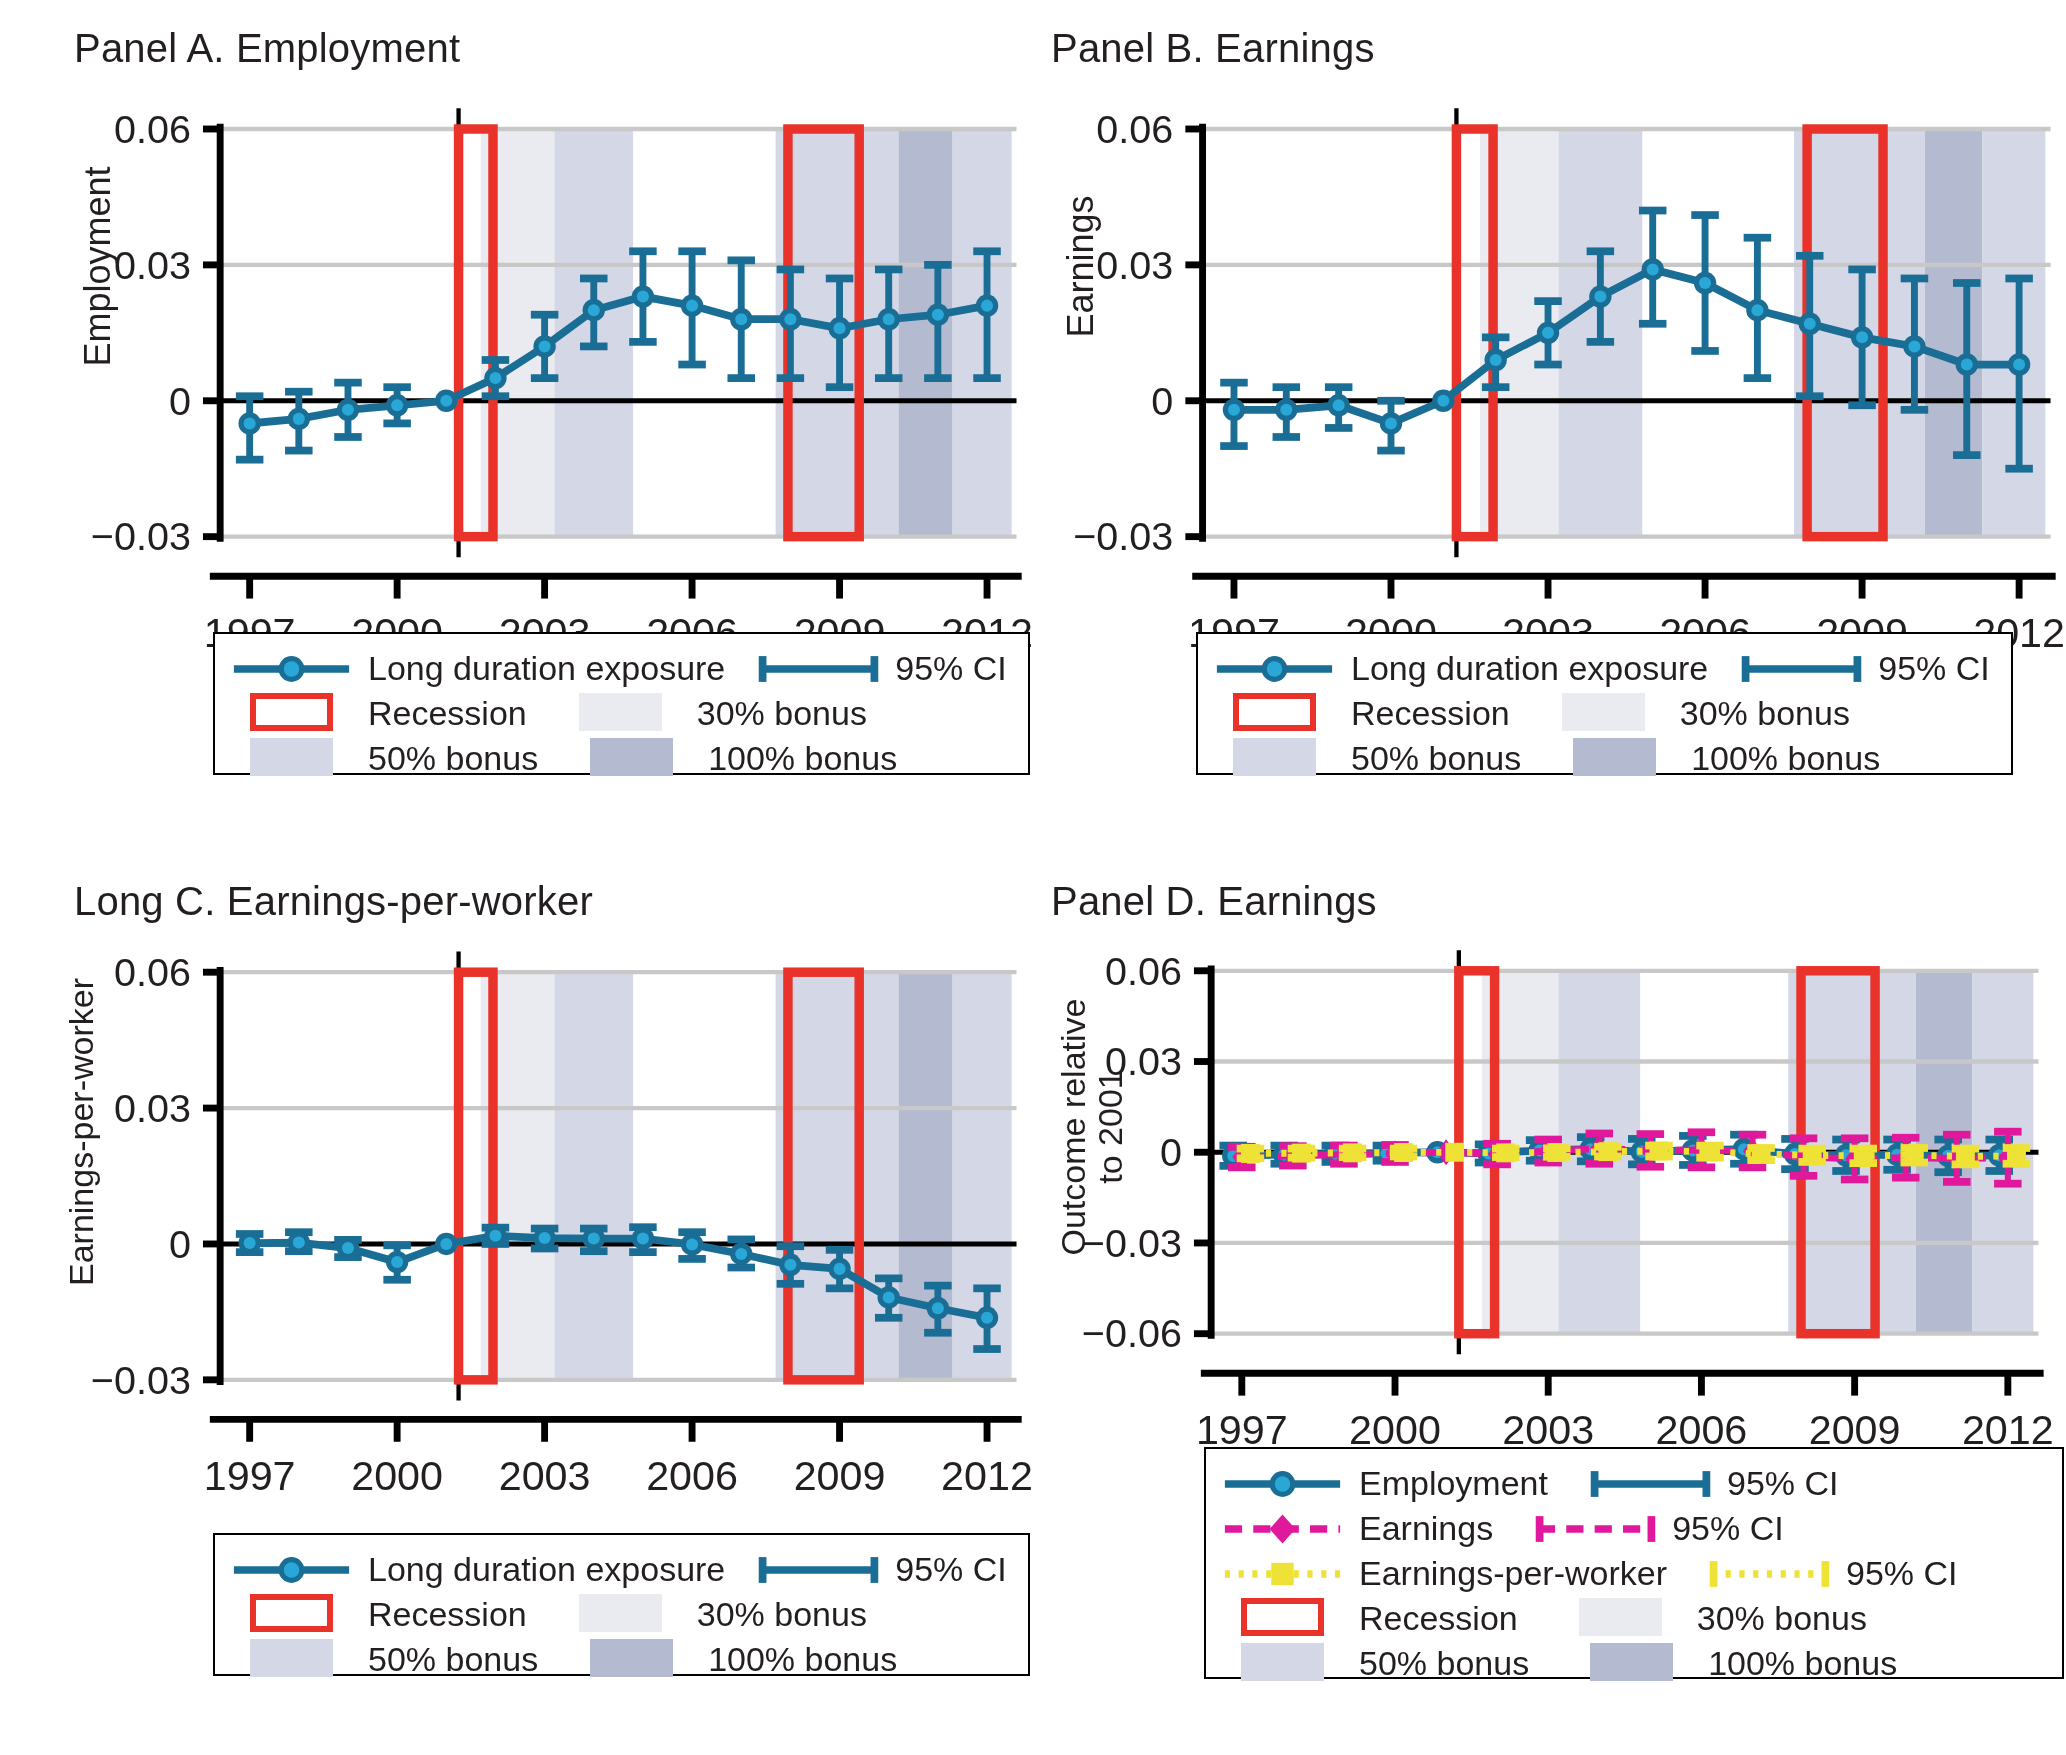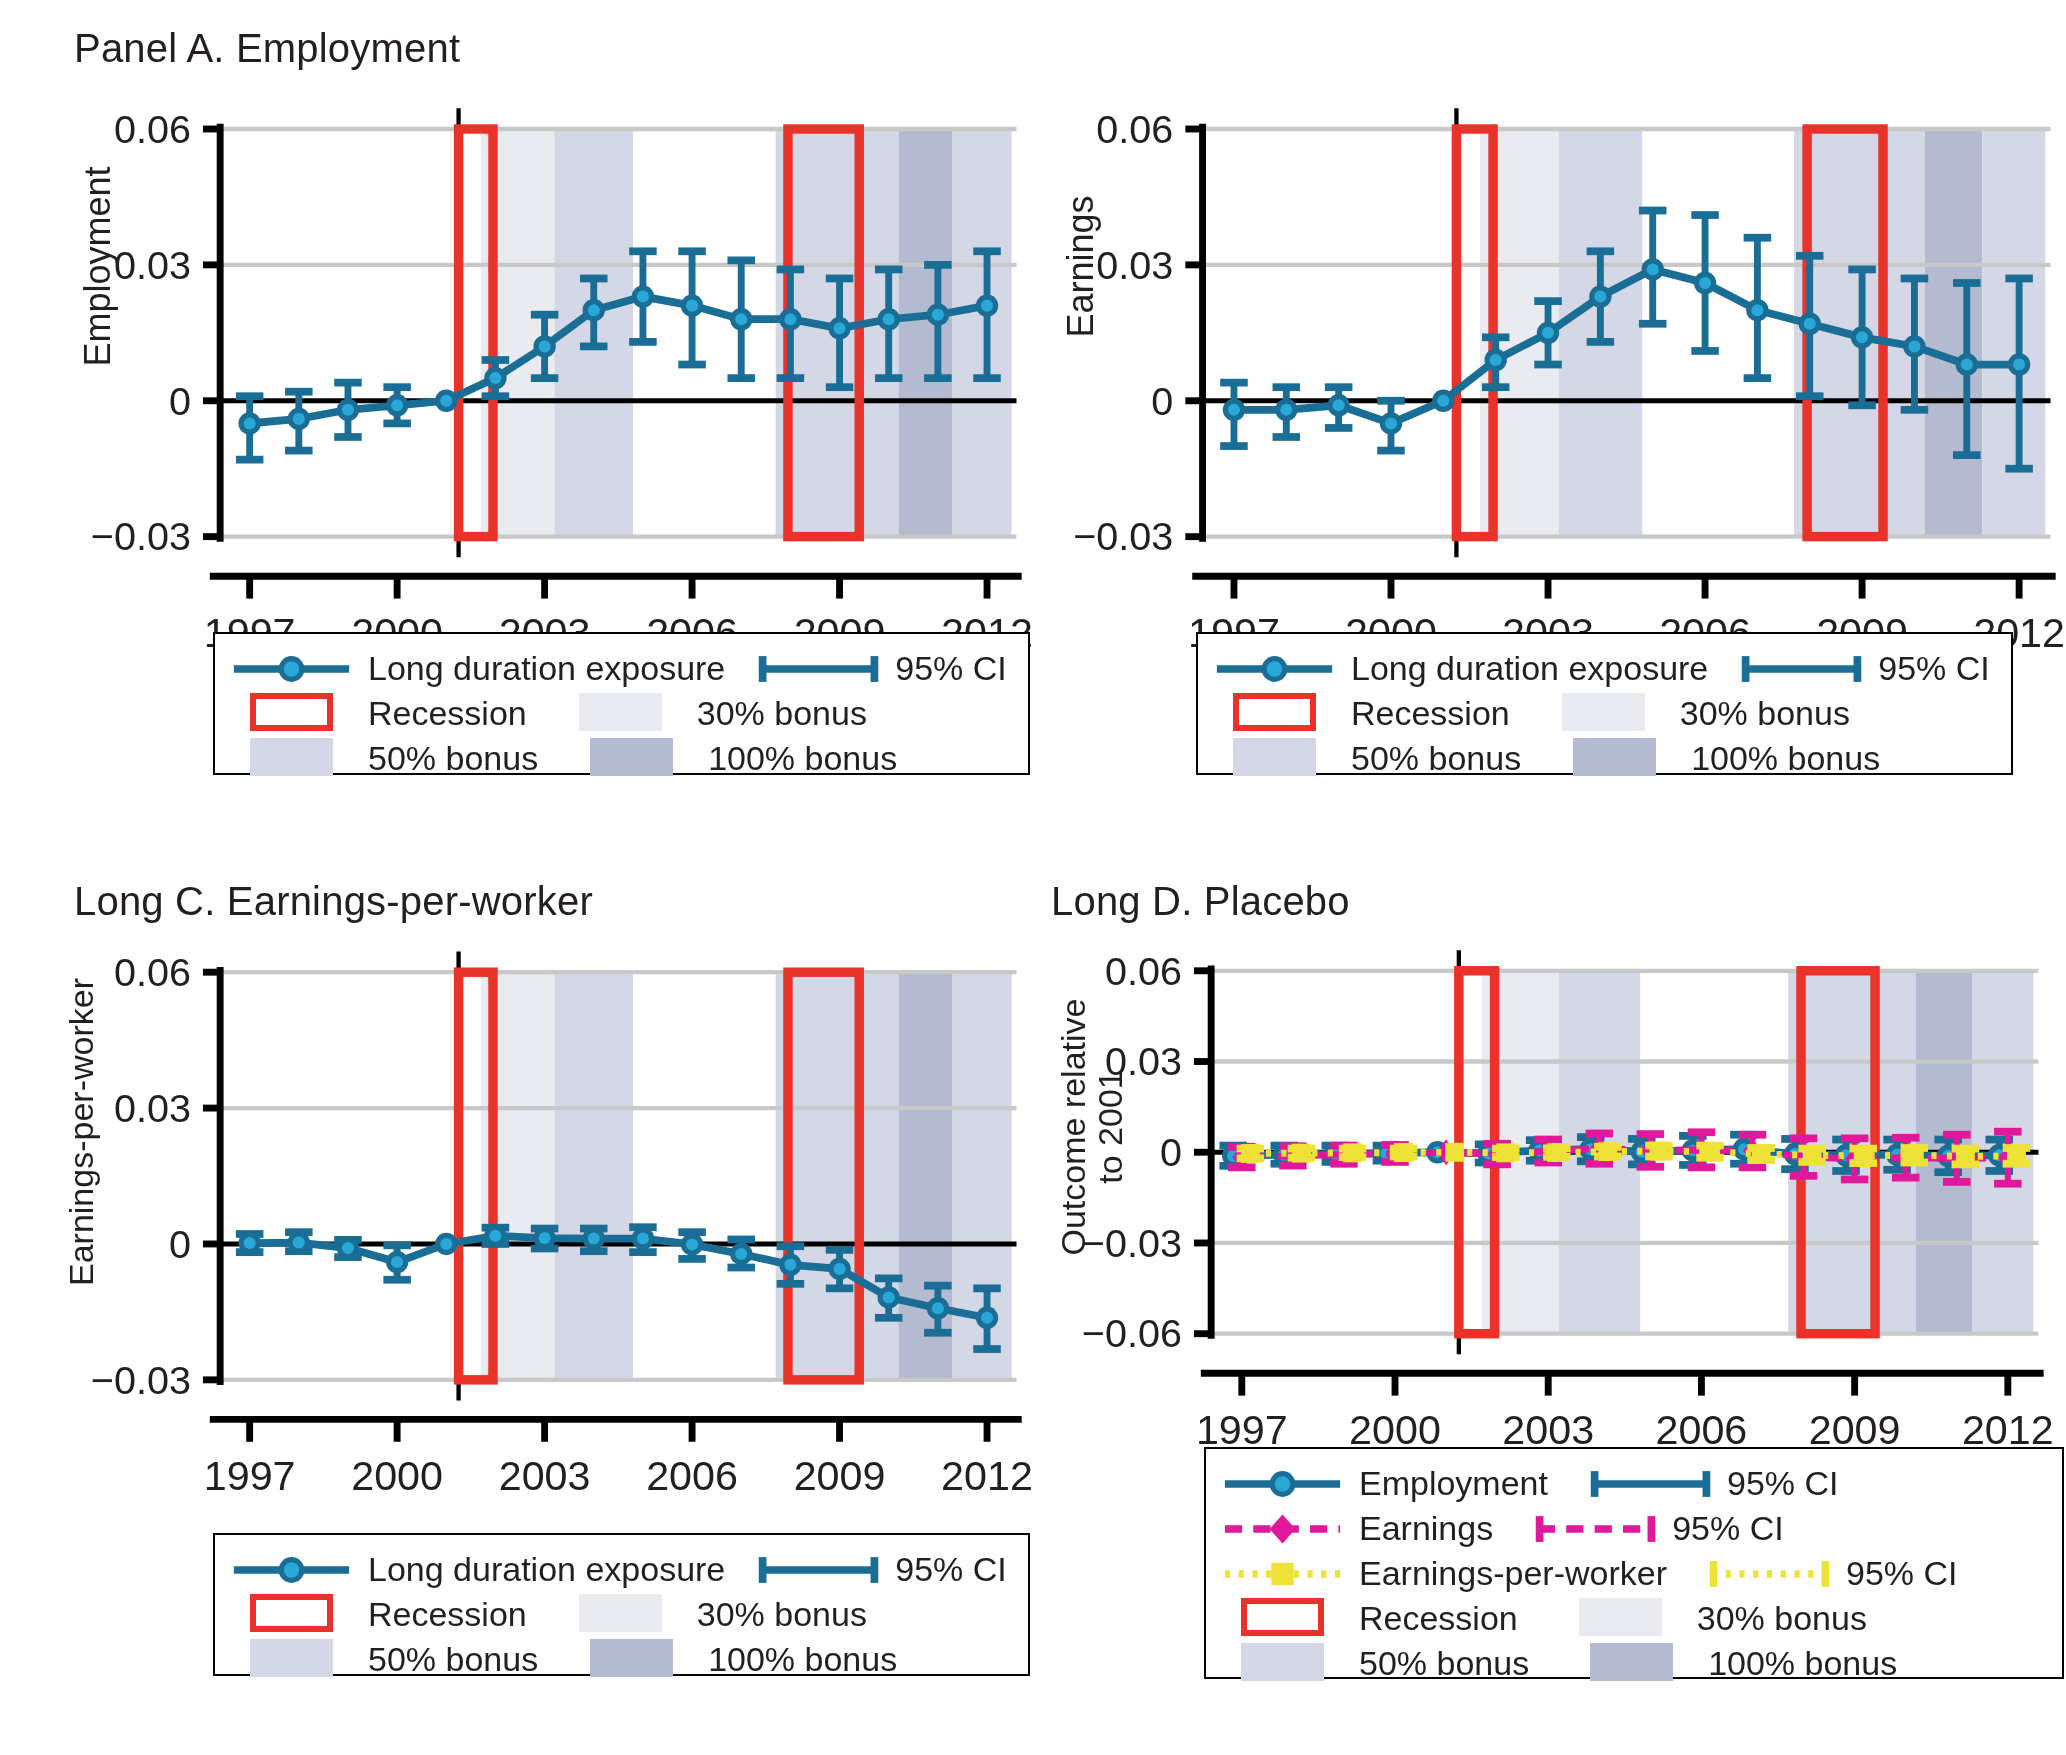--- a/index.html
+++ b/index.html
@@ -195,20 +195,21 @@
             <div class="legcell" style="margin-left: 29px;">
               <span style="display: inline-block; width: 129px; text-align: center;"><span class="swatch" style="background: rgb(180, 186, 207);"></span></span>
               <span class="legtext" style="margin-left: 12px;">100% bonus</span>
             </div>
           </div>
         </div>
     </div>
   </div>
 
   <div class="panel" style="left:1034px;top:0;width:1032px;height:826px;">
+    <div class="ptitle" style="position:absolute;left:17px;top:26px;">Panel B. Earnings</div>
     <div class="ylab" style="left:26px;top:447px;width:361px;">Earnings</div>
     <div class="plotbox" style="left:0;top:0;width:1032px;height:602px;">
       <svg id="svgB" width="1032" height="602" viewBox="0 0 1200 700">
           <defs>
             <clipPath id="svgB-clip">
               <rect x="196" y="150" width="986" height="474"></rect>
             </clipPath>
           </defs>
           <g clip-path="url(#svgB-clip)">
             <rect x="518.580246913581" y="150" width="91.29629629629744" height="474" fill="#eaebf0"></rect>
@@ -550,21 +551,21 @@
             <div class="legcell" style="margin-left: 29px;">
               <span style="display: inline-block; width: 129px; text-align: center;"><span class="swatch" style="background: rgb(180, 186, 207);"></span></span>
               <span class="legtext" style="margin-left: 12px;">100% bonus</span>
             </div>
           </div>
         </div>
     </div>
   </div>
 
   <div class="panel" style="left:1034px;top:869px;width:1032px;height:886px;">
-    <div class="ptitle" style="position:absolute;left:17px;top:10.3px;">Long D. Placebo</div>
+    <div class="ptitle" style="position:absolute;left:17px;top:10.3px;">Panel D. Earnings</div>
     <div class="ylab2" style="left:20.6px;top:430px;width:344px;">
       <span>Outcome relative</span><br>
       <span>to 2001</span>
     </div>
     <div class="plotbox" style="left:0;top:0;width:1032px;height:551px;">
       <svg id="svgD" width="1032" height="551" viewBox="0 0 1200 640">
           <defs>
             <clipPath id="svgD-clip">
               <rect x="206" y="118" width="962" height="422"></rect>
             </clipPath>

